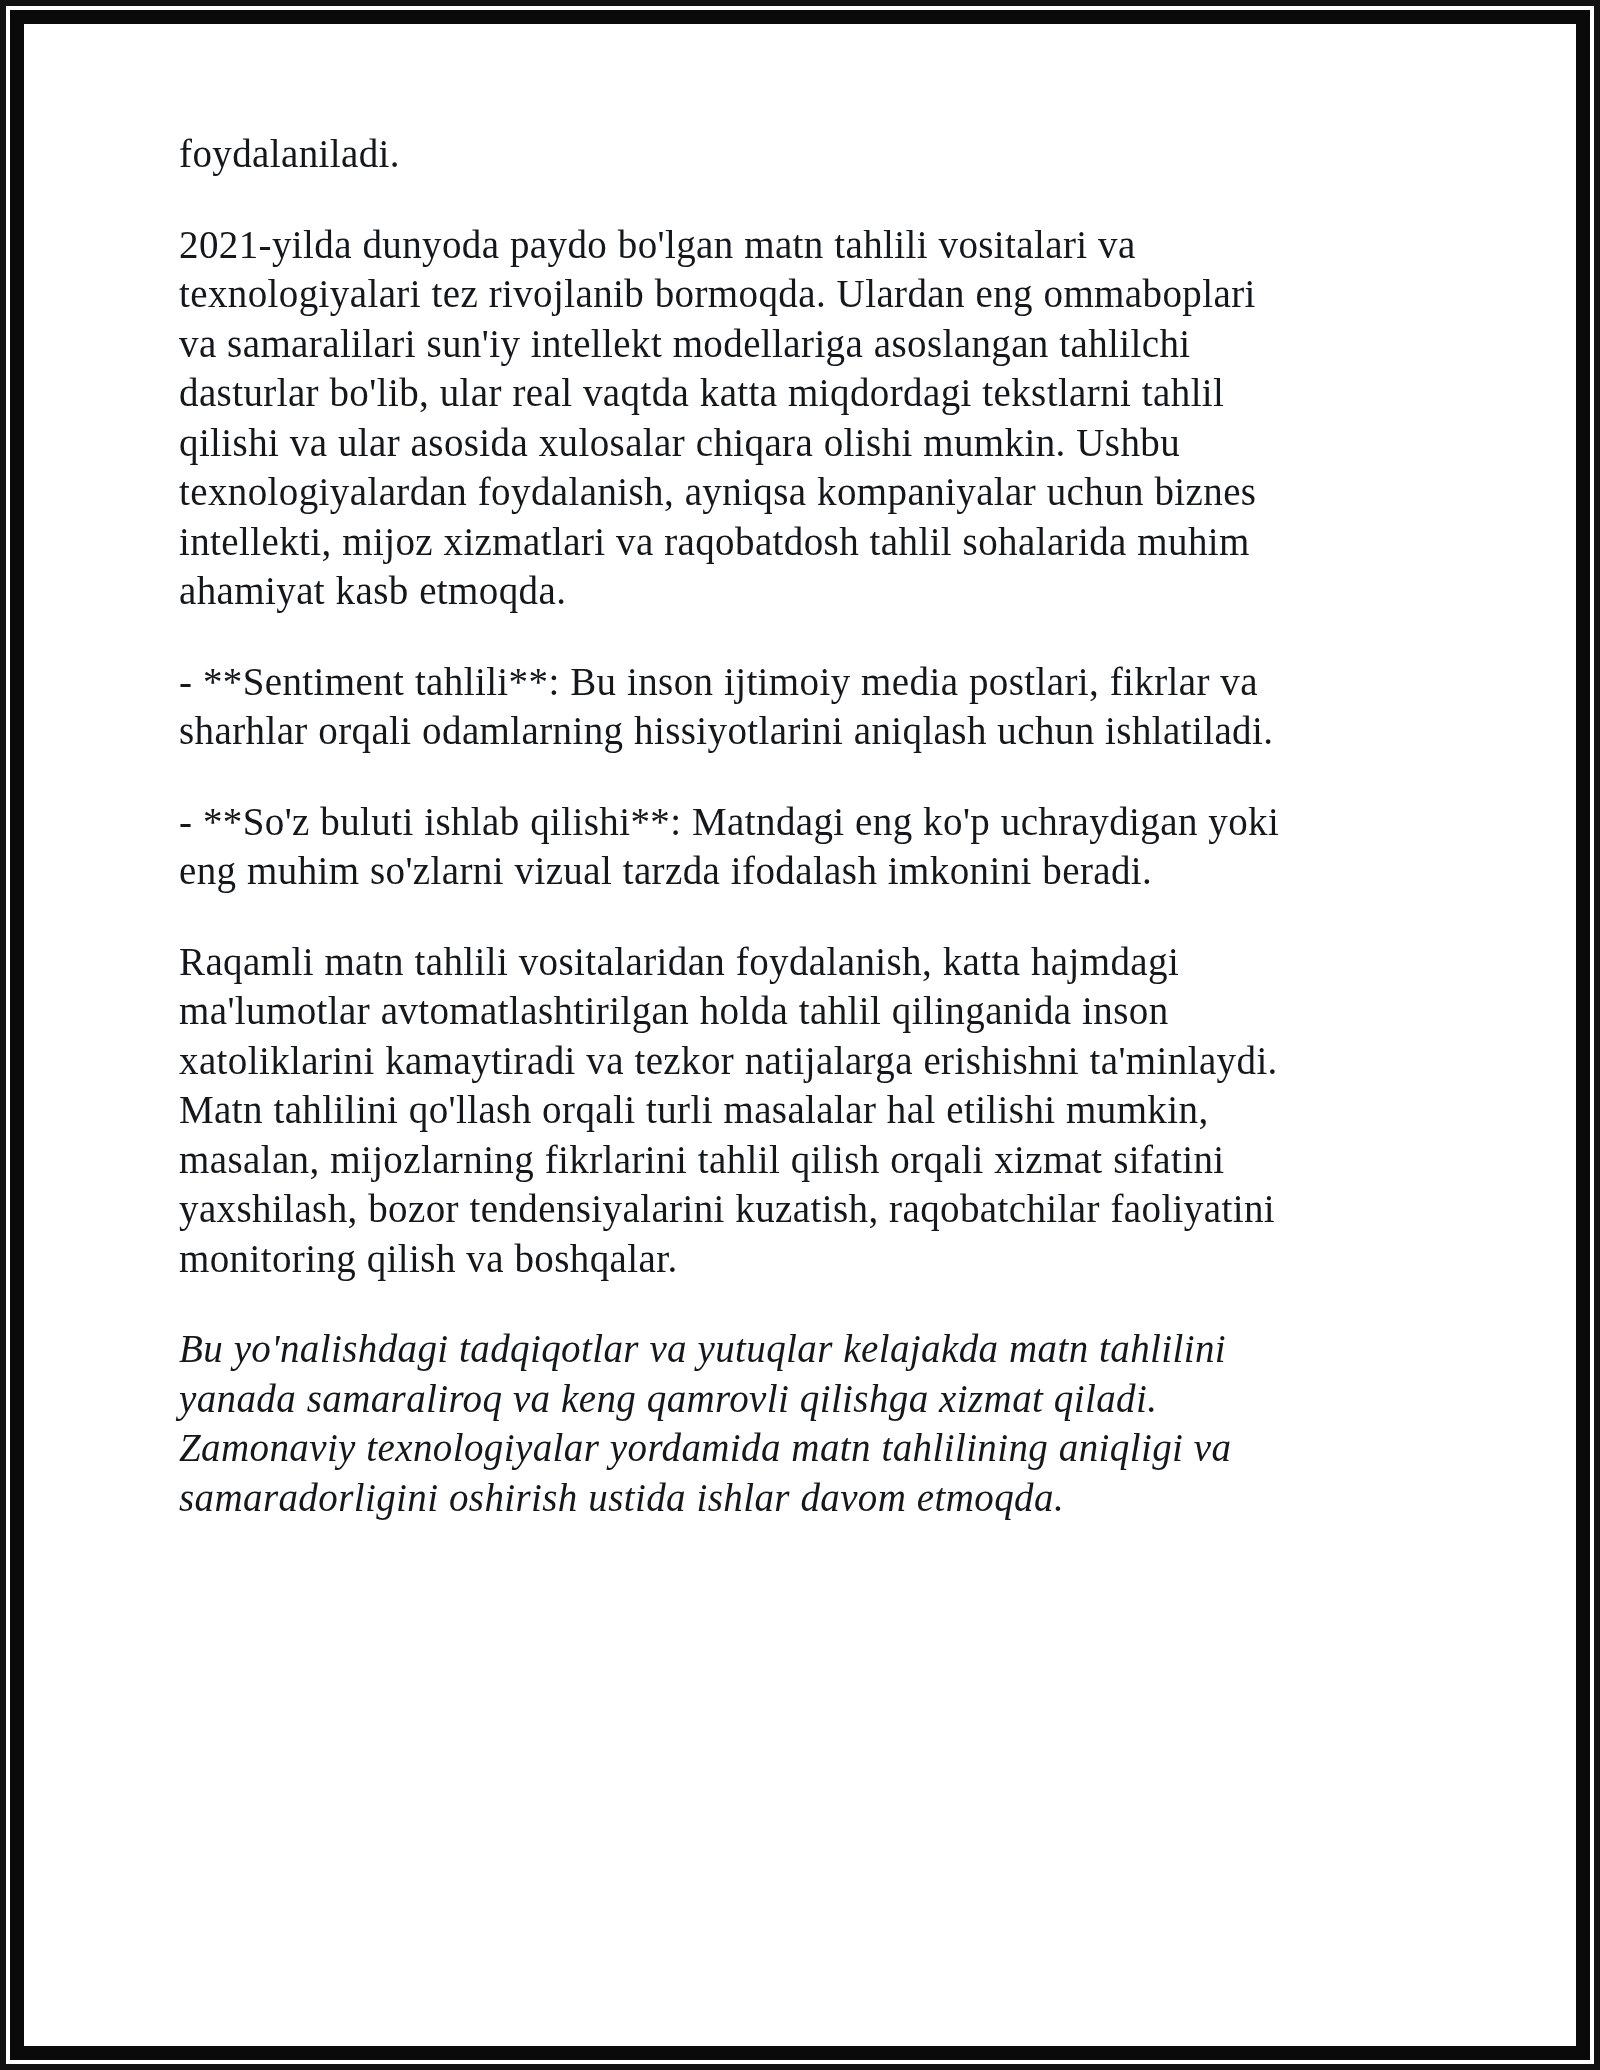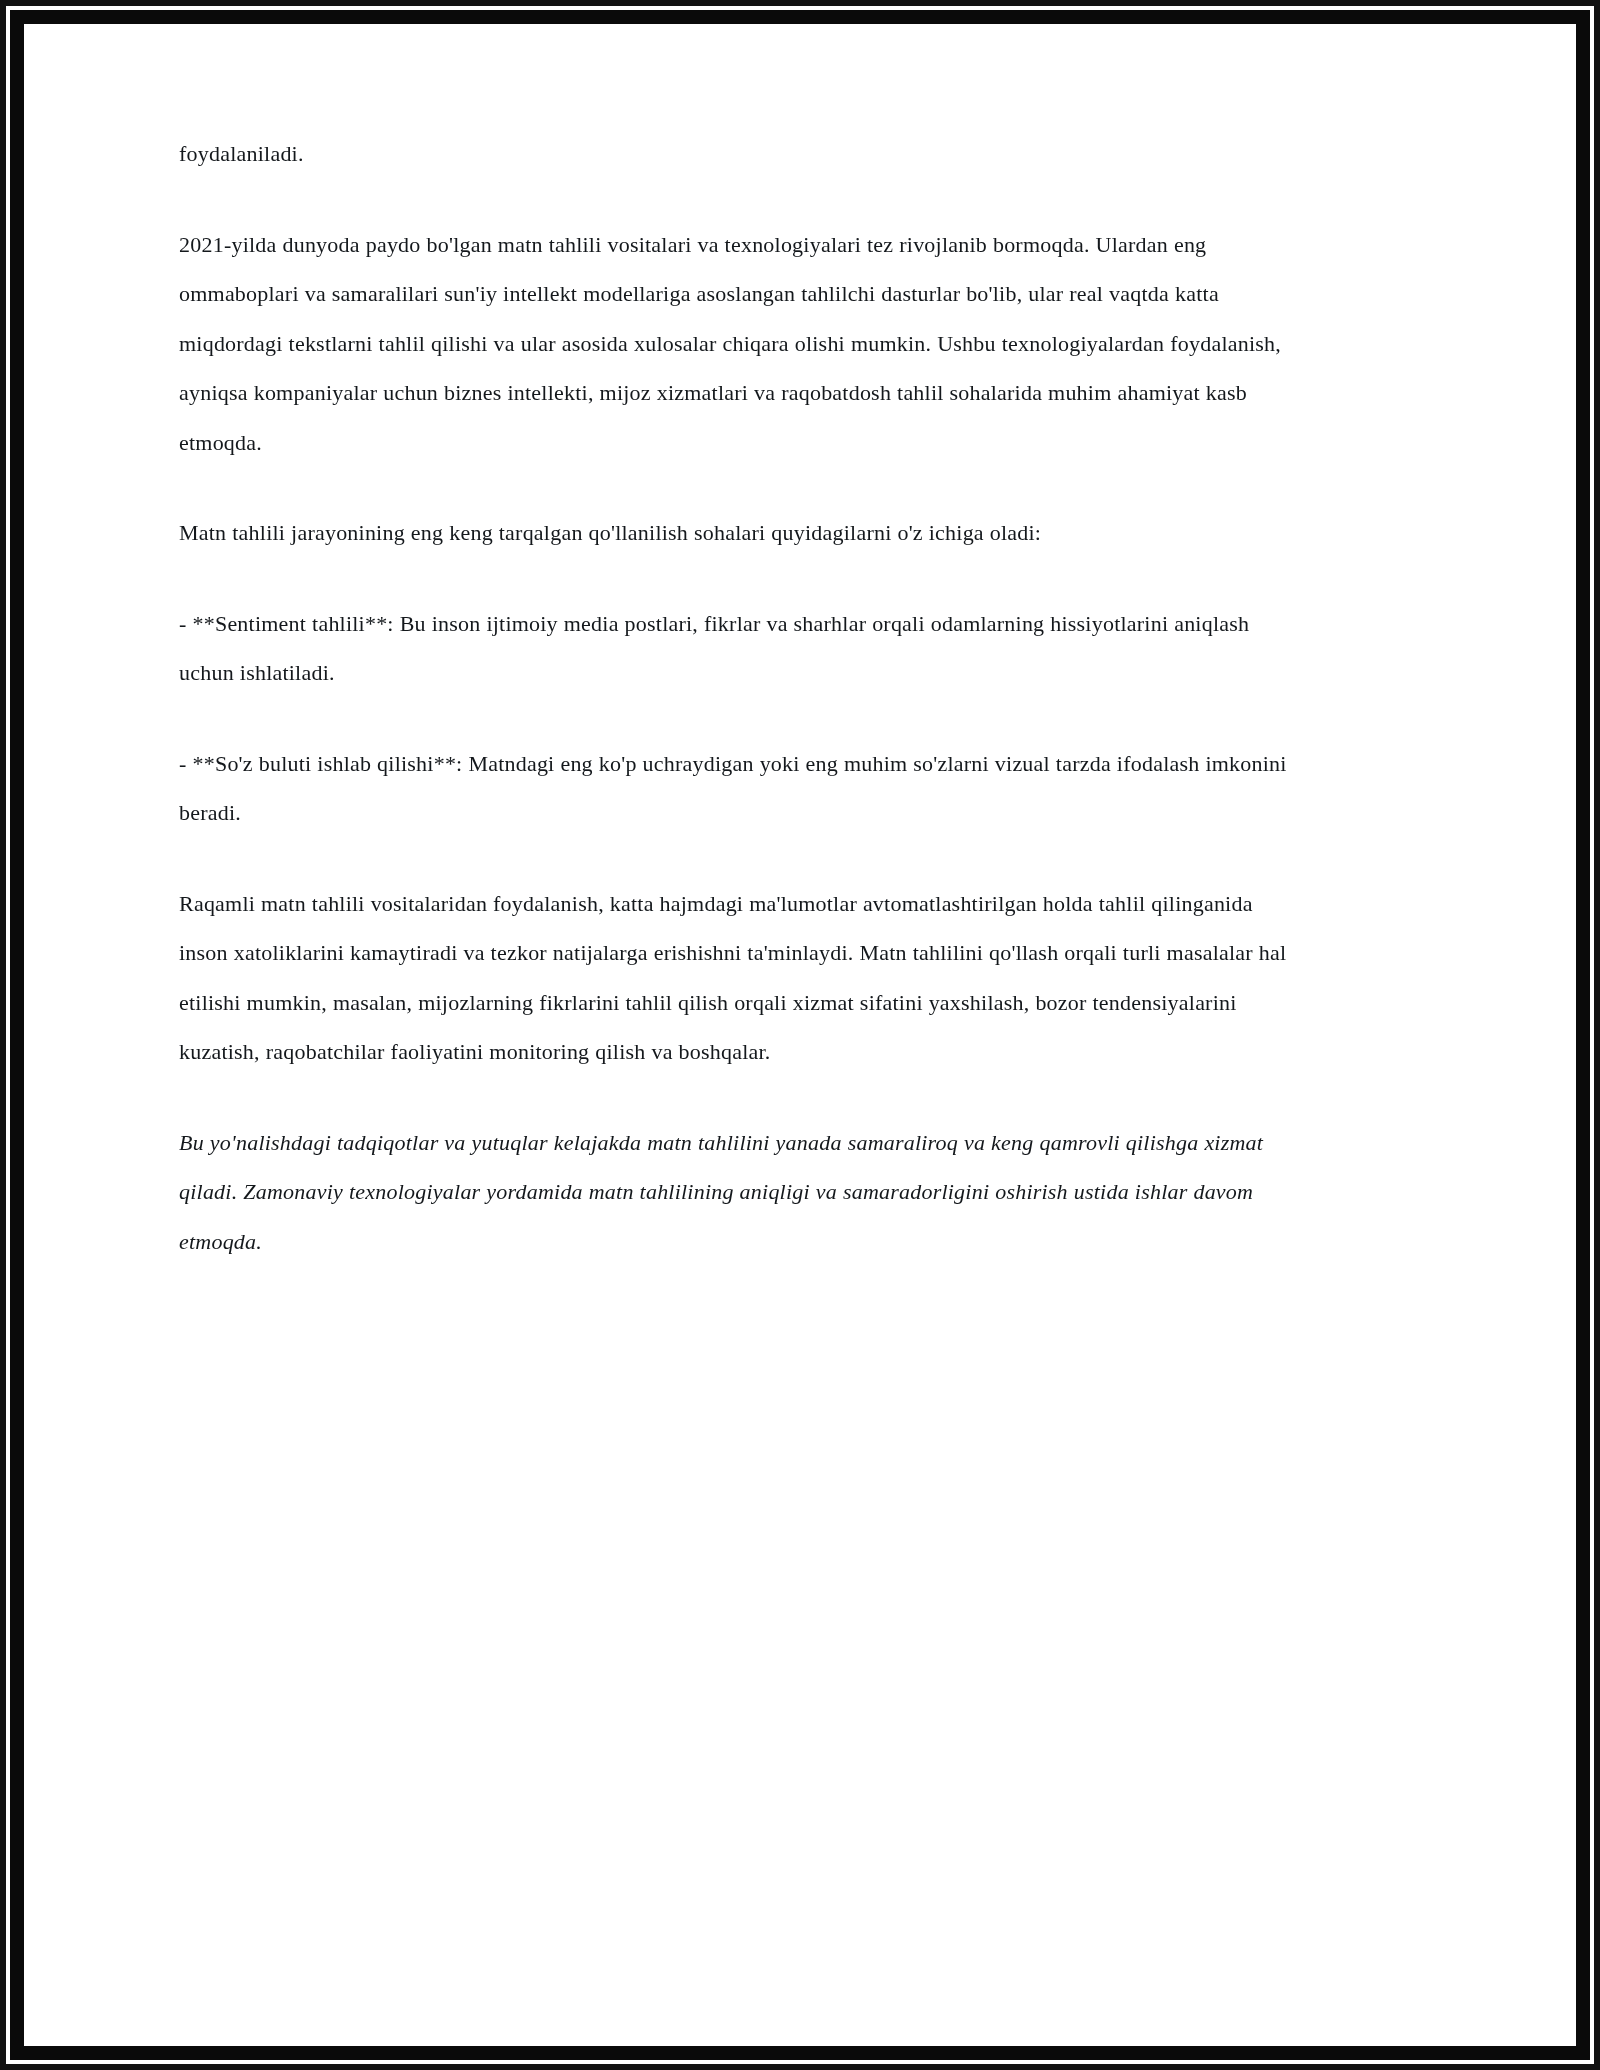--- a/index.html
+++ b/index.html
@@ -52,21 +52,21 @@
   }
 
   .doc-body {
     position: absolute;
     left: 155px;
     top: 105px;
     width: 1120px;
   }
 
   .para {
-    font-size: 22px;
+    font-size: 39px;
     line-height: 49.5px;
     color: #14181c;
     margin: 0 0 41px 0;
     text-align: left;
     letter-spacing: 0.01em;
     word-spacing: 0.01em;
     white-space: pre-wrap;
   }
   .para:last-child {
     margin-bottom: 0;
@@ -79,21 +79,20 @@
 </head>
 <body>
 
 <div class="page-frame">
   <div class="page-frame-gap">
     <div class="page-frame-inner">
       <div class="paper">
         <div class="doc-body" id="doc-body">
             <p class="para">foydalaniladi.</p>
             <p class="para">2021-yilda dunyoda paydo bo'lgan matn tahlili vositalari va texnologiyalari tez rivojlanib bormoqda. Ulardan eng ommaboplari va samaralilari sun'iy intellekt modellariga asoslangan tahlilchi dasturlar bo'lib, ular real vaqtda katta miqdordagi tekstlarni tahlil qilishi va ular asosida xulosalar chiqara olishi mumkin. Ushbu texnologiyalardan foydalanish, ayniqsa kompaniyalar uchun biznes intellekti, mijoz xizmatlari va raqobatdosh tahlil sohalarida muhim ahamiyat kasb etmoqda.</p>
-            <p class="para">Matn tahlili jarayonining eng keng tarqalgan qo'llanilish sohalari quyidagilarni o'z ichiga oladi:</p>
             <p class="para list-item">- **Sentiment tahlili**: Bu inson ijtimoiy media postlari, fikrlar va sharhlar orqali odamlarning hissiyotlarini aniqlash uchun ishlatiladi.</p>
             <p class="para list-item">- **So'z buluti ishlab qilishi**: Matndagi eng ko'p uchraydigan yoki eng muhim so'zlarni vizual tarzda ifodalash imkonini beradi.</p>
             <p class="para">Raqamli matn tahlili vositalaridan foydalanish, katta hajmdagi ma'lumotlar avtomatlashtirilgan holda tahlil qilinganida inson xatoliklarini kamaytiradi va tezkor natijalarga erishishni ta'minlaydi. Matn tahlilini qo'llash orqali turli masalalar hal etilishi mumkin, masalan, mijozlarning fikrlarini tahlil qilish orqali xizmat sifatini yaxshilash, bozor tendensiyalarini kuzatish, raqobatchilar faoliyatini monitoring qilish va boshqalar.</p>
             <p class="para">Bu yo'nalishdagi tadqiqotlar va yutuqlar kelajakda matn tahlilini yanada samaraliroq va keng qamrovli qilishga xizmat qiladi. Zamonaviy texnologiyalar yordamida matn tahlilining aniqligi va samaradorligini oshirish ustida ishlar davom etmoqda.</p>
           </div>
       </div>
     </div>
   </div>
 </div>
 

